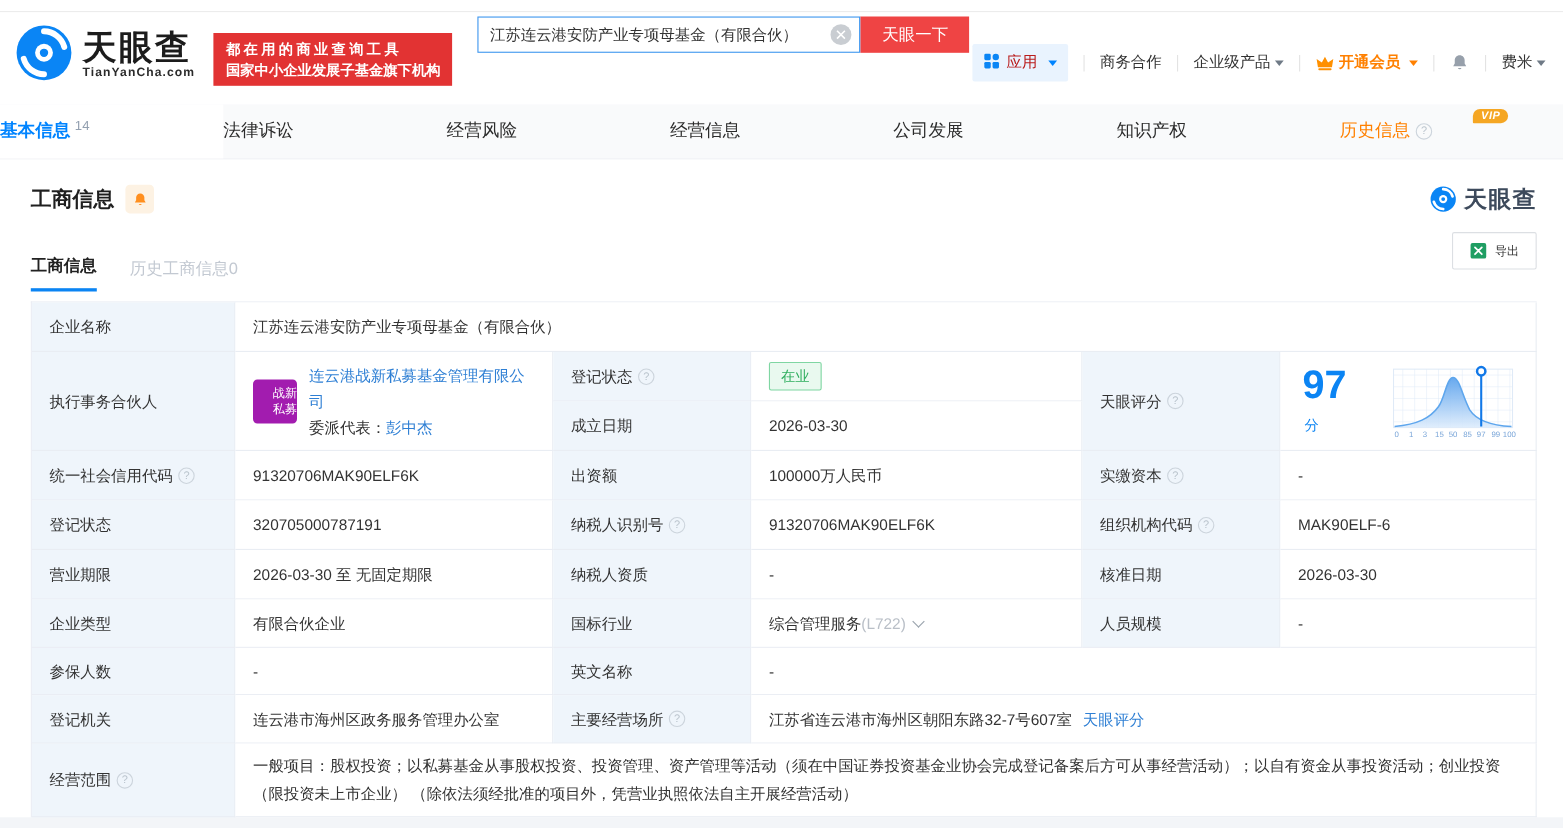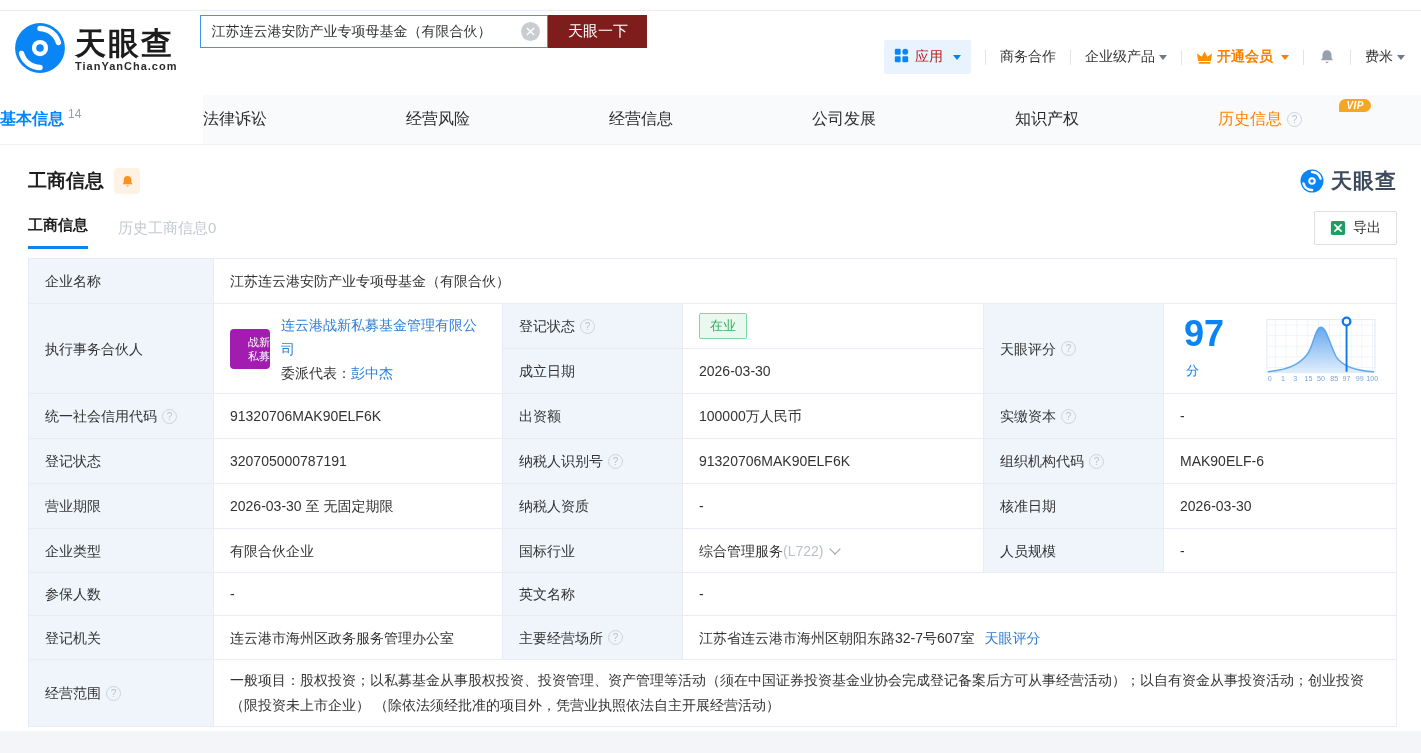--- a/index.html
+++ b/index.html
@@ -16,21 +16,21 @@
   .search-area{margin:15px 0 0 23px}
   .search-tabs{display:flex}
   .search-tab{font-size:14px;color:#333;padding:3px 13px;cursor:pointer}
   .search-tab.active{background:#0084ff;color:#fff;font-weight:bold}
   .search-row{display:flex}
   .input-wrap{position:relative}
   .search-input{width:348px;height:33px;border:1px solid #3c96ef;padding:0 34px 0 10px;font-size:14px;color:#333;outline:none;
                 font-family:"Liberation Sans","DejaVu Sans",sans-serif}
   .clear-btn{position:absolute;right:8px;top:7px;width:19px;height:19px;border-radius:50%;background:#c9cdd2;
              display:flex;align-items:center;justify-content:center;cursor:pointer}
-  .search-btn{width:99px;height:33px;background:#7f1d1d;color:#fff;border:none;font-size:15px;cursor:pointer;
+  .search-btn{width:99px;height:33px;background:#ef4444;color:#fff;border:none;font-size:15px;cursor:pointer;
               font-family:"Liberation Sans","DejaVu Sans",sans-serif}
   .top-menu{margin-left:auto;margin-right:16px;margin-top:40px;display:flex;align-items:center;gap:14px;white-space:nowrap}
   .apps-chip{background:#e9f3fe;color:#b91c1c;padding:8px 10px;border-radius:2px;display:flex;align-items:center;gap:6px;cursor:pointer}
   .caret{width:0;height:0;border-left:4px solid transparent;border-right:4px solid transparent;border-top:5px solid #6f7a86;margin-left:4px}
   .caret.blue{border-top-color:#0084ff}
   .caret.orange{border-top-color:#ff8000}
   .menu-item{color:#333;cursor:pointer;display:flex;align-items:center}
   .vip-link{color:#ff8000;font-weight:bold;display:flex;align-items:center;gap:4px;cursor:pointer}
   .divider{width:1px;height:15px;background:#e3e3e3}
   
@@ -45,22 +45,22 @@
   .card{background:#fff;min-height:586px;padding:0 24px 0 28px}
   .card-head{display:flex;align-items:center;padding-top:22px}
   .section-title{font-size:19px;font-weight:bold;color:#1f1f1f}
   .bell-badge{width:26px;height:26px;background:#fdf2e3;border-radius:4px;margin-left:10px;display:flex;align-items:center;justify-content:center;cursor:pointer}
   .watermark{margin-left:auto;display:flex;align-items:center;gap:7px}
   .watermark-text{font-size:21px;font-weight:bold;color:#3d4a5c;letter-spacing:1px}
   .subtabs{display:flex;align-items:flex-end;margin-top:16px}
   .subtab{font-size:15px;margin-right:30px;padding-bottom:11px;cursor:pointer}
   .subtab.active{color:#222;font-weight:bold;border-bottom:3px solid #0b84f3}
   .subtab.inactive{color:#c3c9d2}
-  .export-btn{margin-left:auto;margin-bottom:4px;height:34px;padding:0 15px;border:1px solid #dcdfe3;border-radius:2px;background:#fff;
-              display:flex;align-items:center;gap:7px;font-size:14px;color:#333;cursor:pointer}
+  .export-btn{margin-left:auto;margin-bottom:20px;height:34px;padding:0 15px;border:1px solid #dcdfe3;border-radius:2px;background:#fff;
+              display:flex;align-items:center;gap:7px;font-size:11px;color:#333;cursor:pointer}
   
   .biz-table{display:grid;margin-top:9px;
     grid-template-columns:185px 289px 180px 301px 180px 1fr;
     grid-template-rows:45px 45px 45px 45px 45px 45px 44px 43px 44px 67px;
     border-top:1px solid #e9edf3;border-left:1px solid #e9edf3}
   .cell{border-right:1px solid #e9edf3;border-bottom:1px solid #e9edf3;display:flex;align-items:center;padding:0 16px;background:#fff;line-height:22px}
   .lbl{background:#eff5fb;color:#333}
   .q{width:15px;height:15px;border-radius:50%;border:1px solid #ccd4dc;color:#b9c3cc;font-size:10px;line-height:13px;text-align:center;
      margin-left:5px;flex:none;cursor:pointer;display:inline-block}
   .link{color:#2e7fd4;cursor:pointer;text-decoration:none}
@@ -93,20 +93,24 @@
         <circle cx="24" cy="24" r="7.5" fill="#fff"></circle>
         <circle cx="24" cy="24" r="3.5" fill="#0a85f5"></circle>
       </svg>
     </span>
     <span>
       <div class="logo-cn">天眼查</div>
       <div class="logo-en">TianYanCha.com</div>
     </span>
   </div>
 
+  <div class="banner">
+    <div class="l1">都在用的商业查询工具</div>
+    <div>国家中小企业发展子基金旗下机构</div>
+  </div>
 
   <div class="search-area">
     <div class="search-row">
       <span class="input-wrap">
         <input class="search-input" value="江苏连云港安防产业专项母基金（有限合伙）" style="">
         <span class="clear-btn">
           <svg width="9" height="9" viewBox="0 0 10 10">
               <path d="M1 1 L9 9 M9 1 L1 9" stroke="#fff" stroke-width="1.6"></path>
             </svg>
         </span>

